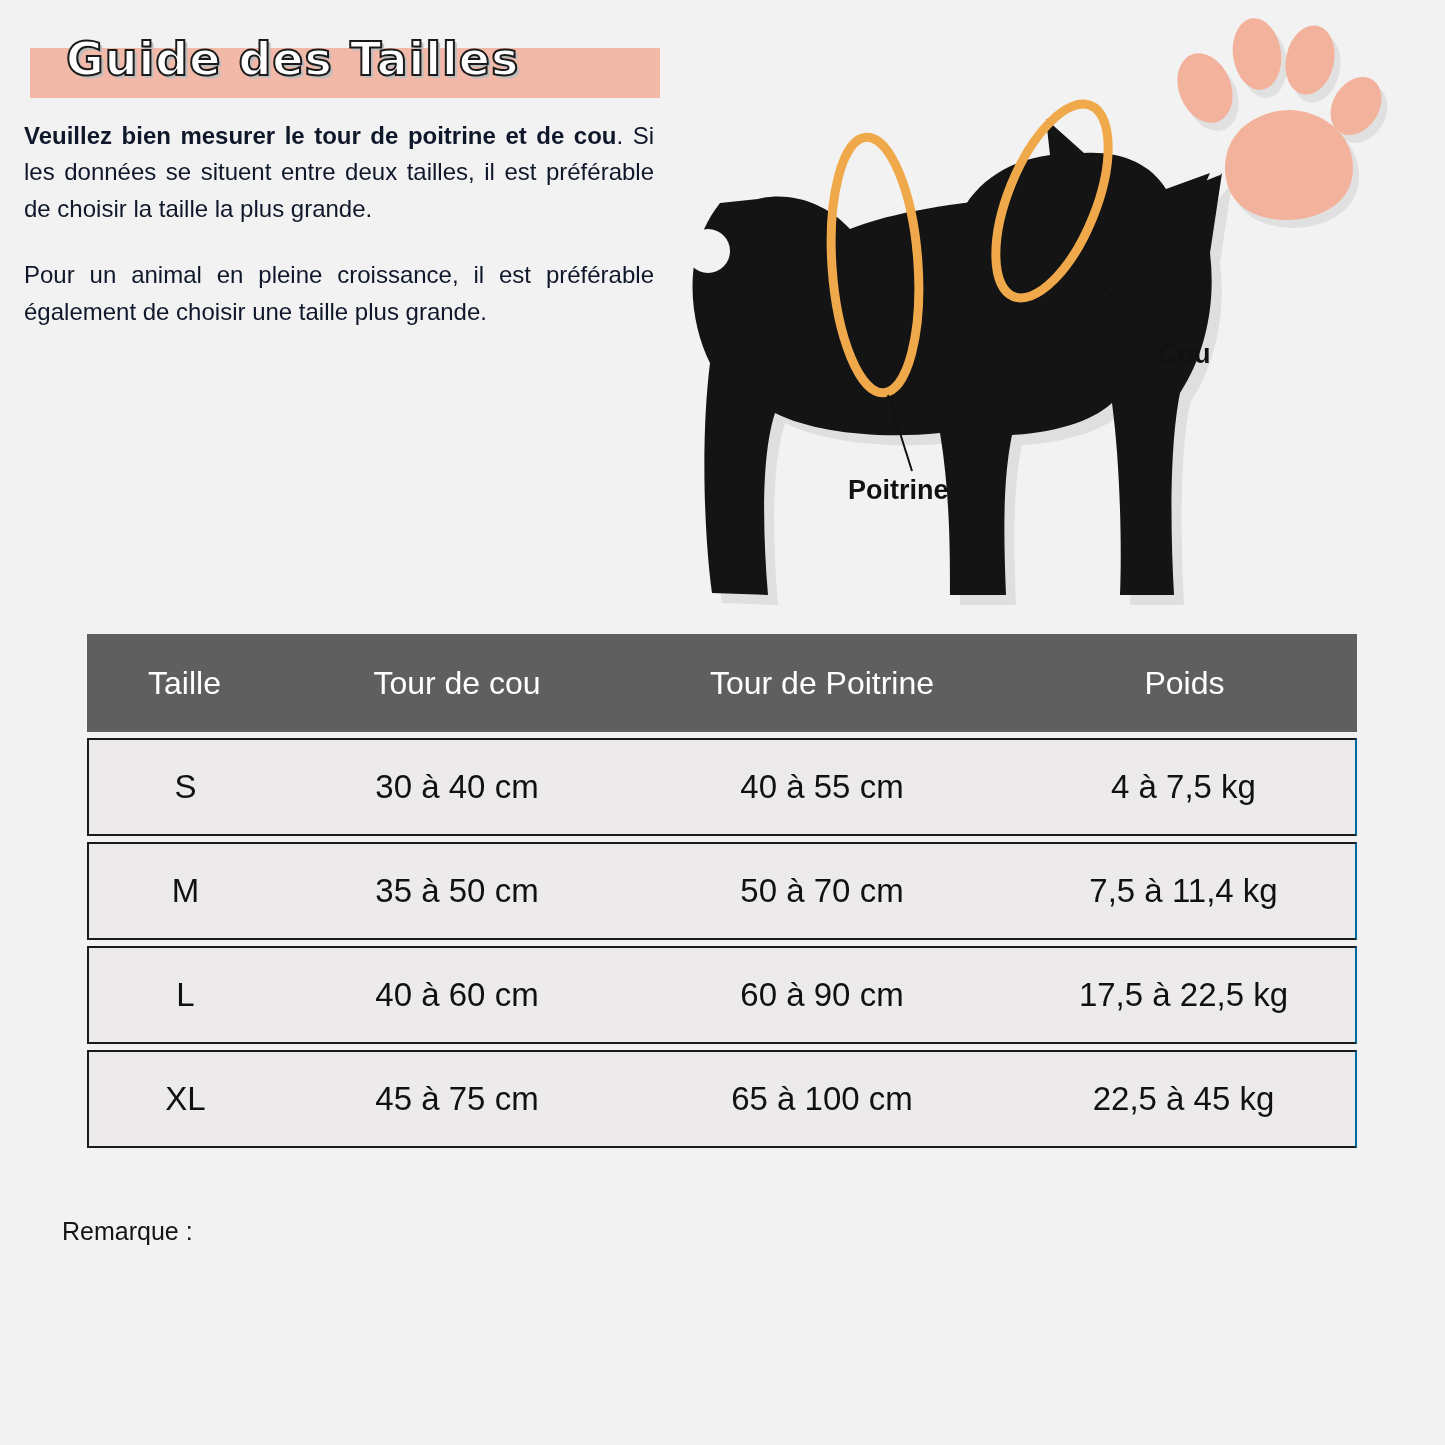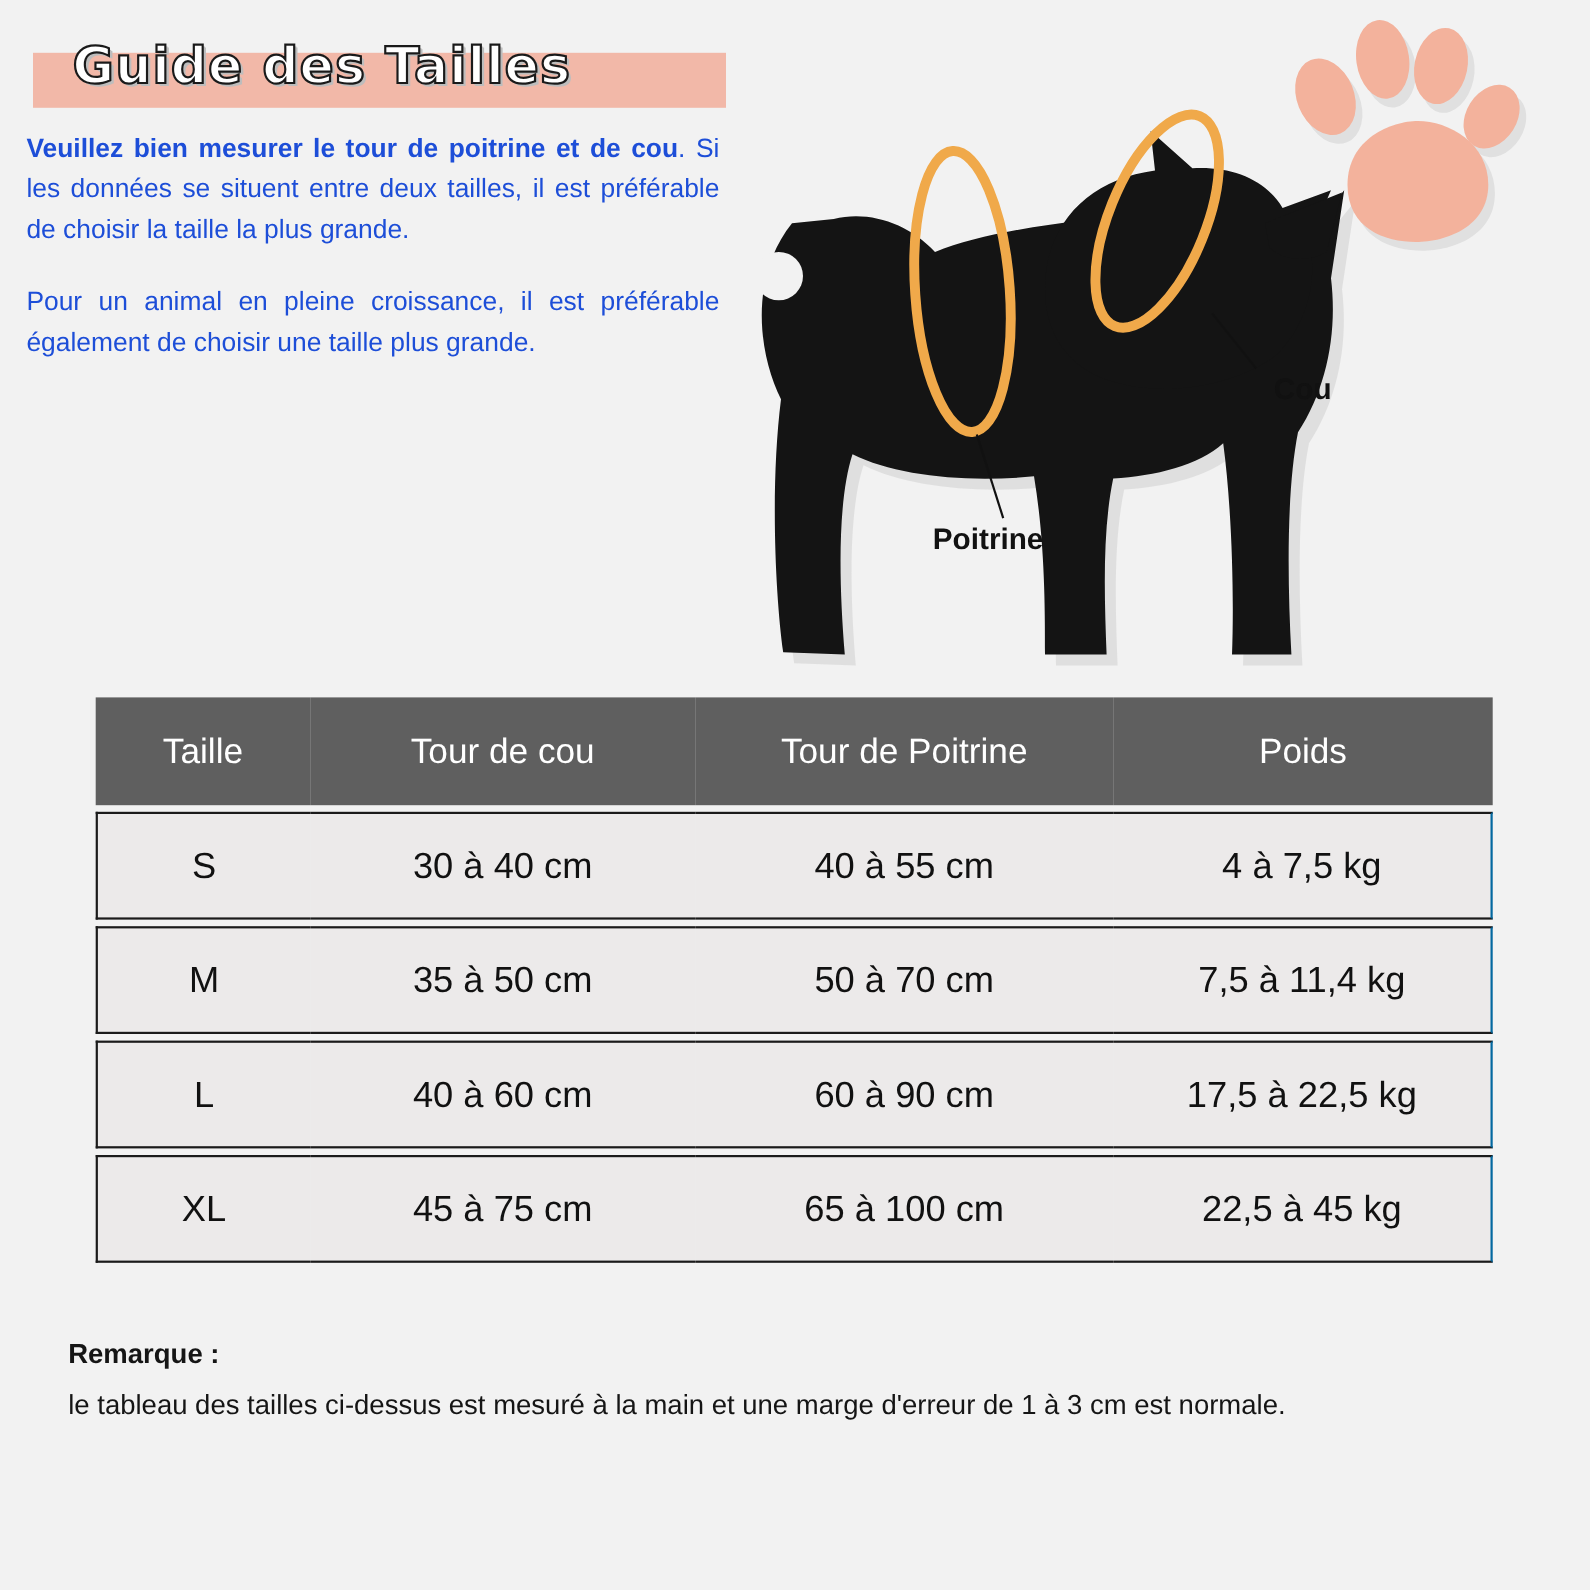--- a/index.html
+++ b/index.html
@@ -57,21 +57,21 @@
   }
 
   
   .intro {
     position: absolute;
     left: 24px;
     top: 118px;
     width: 630px;
     font-size: 24px;
     line-height: 1.52;
-    color: #1d4ed8;
+    color: #0f172a;
   }
   .intro p {
     margin: 0 0 30px 0;
     text-align: justify;
   }
   .intro .strong {
     font-weight: bold;
   }
 
   
@@ -158,21 +158,21 @@
   .remark {
     position: absolute;
     left: 62px;
     top: 1212px;
     width: 1300px;
     font-size: 25px;
     line-height: 1.58;
     color: #151515;
   }
   .remark .remark-title {
-    font-weight: bold;
+    font-weight: normal;
     display: block;
     margin-bottom: 6px;
   }
 </style>
 </head>
 <body>
 
 <div class="page">
 
   <div class="title-wrap">
@@ -272,16 +272,15 @@
           <td>45 à 75 cm</td>
           <td>65 à 100 cm</td>
           <td>22,5 à 45 kg</td>
         </tr>
       </tbody>
     </table>
   </div>
 
   <div class="remark">
     <span class="remark-title">Remarque :</span>
-    <span>le tableau des tailles ci-dessus est mesuré à la main et une marge d'erreur de 1 à 3 cm est normale.</span>
   </div>
 
 </div>
 
 </body></html>

